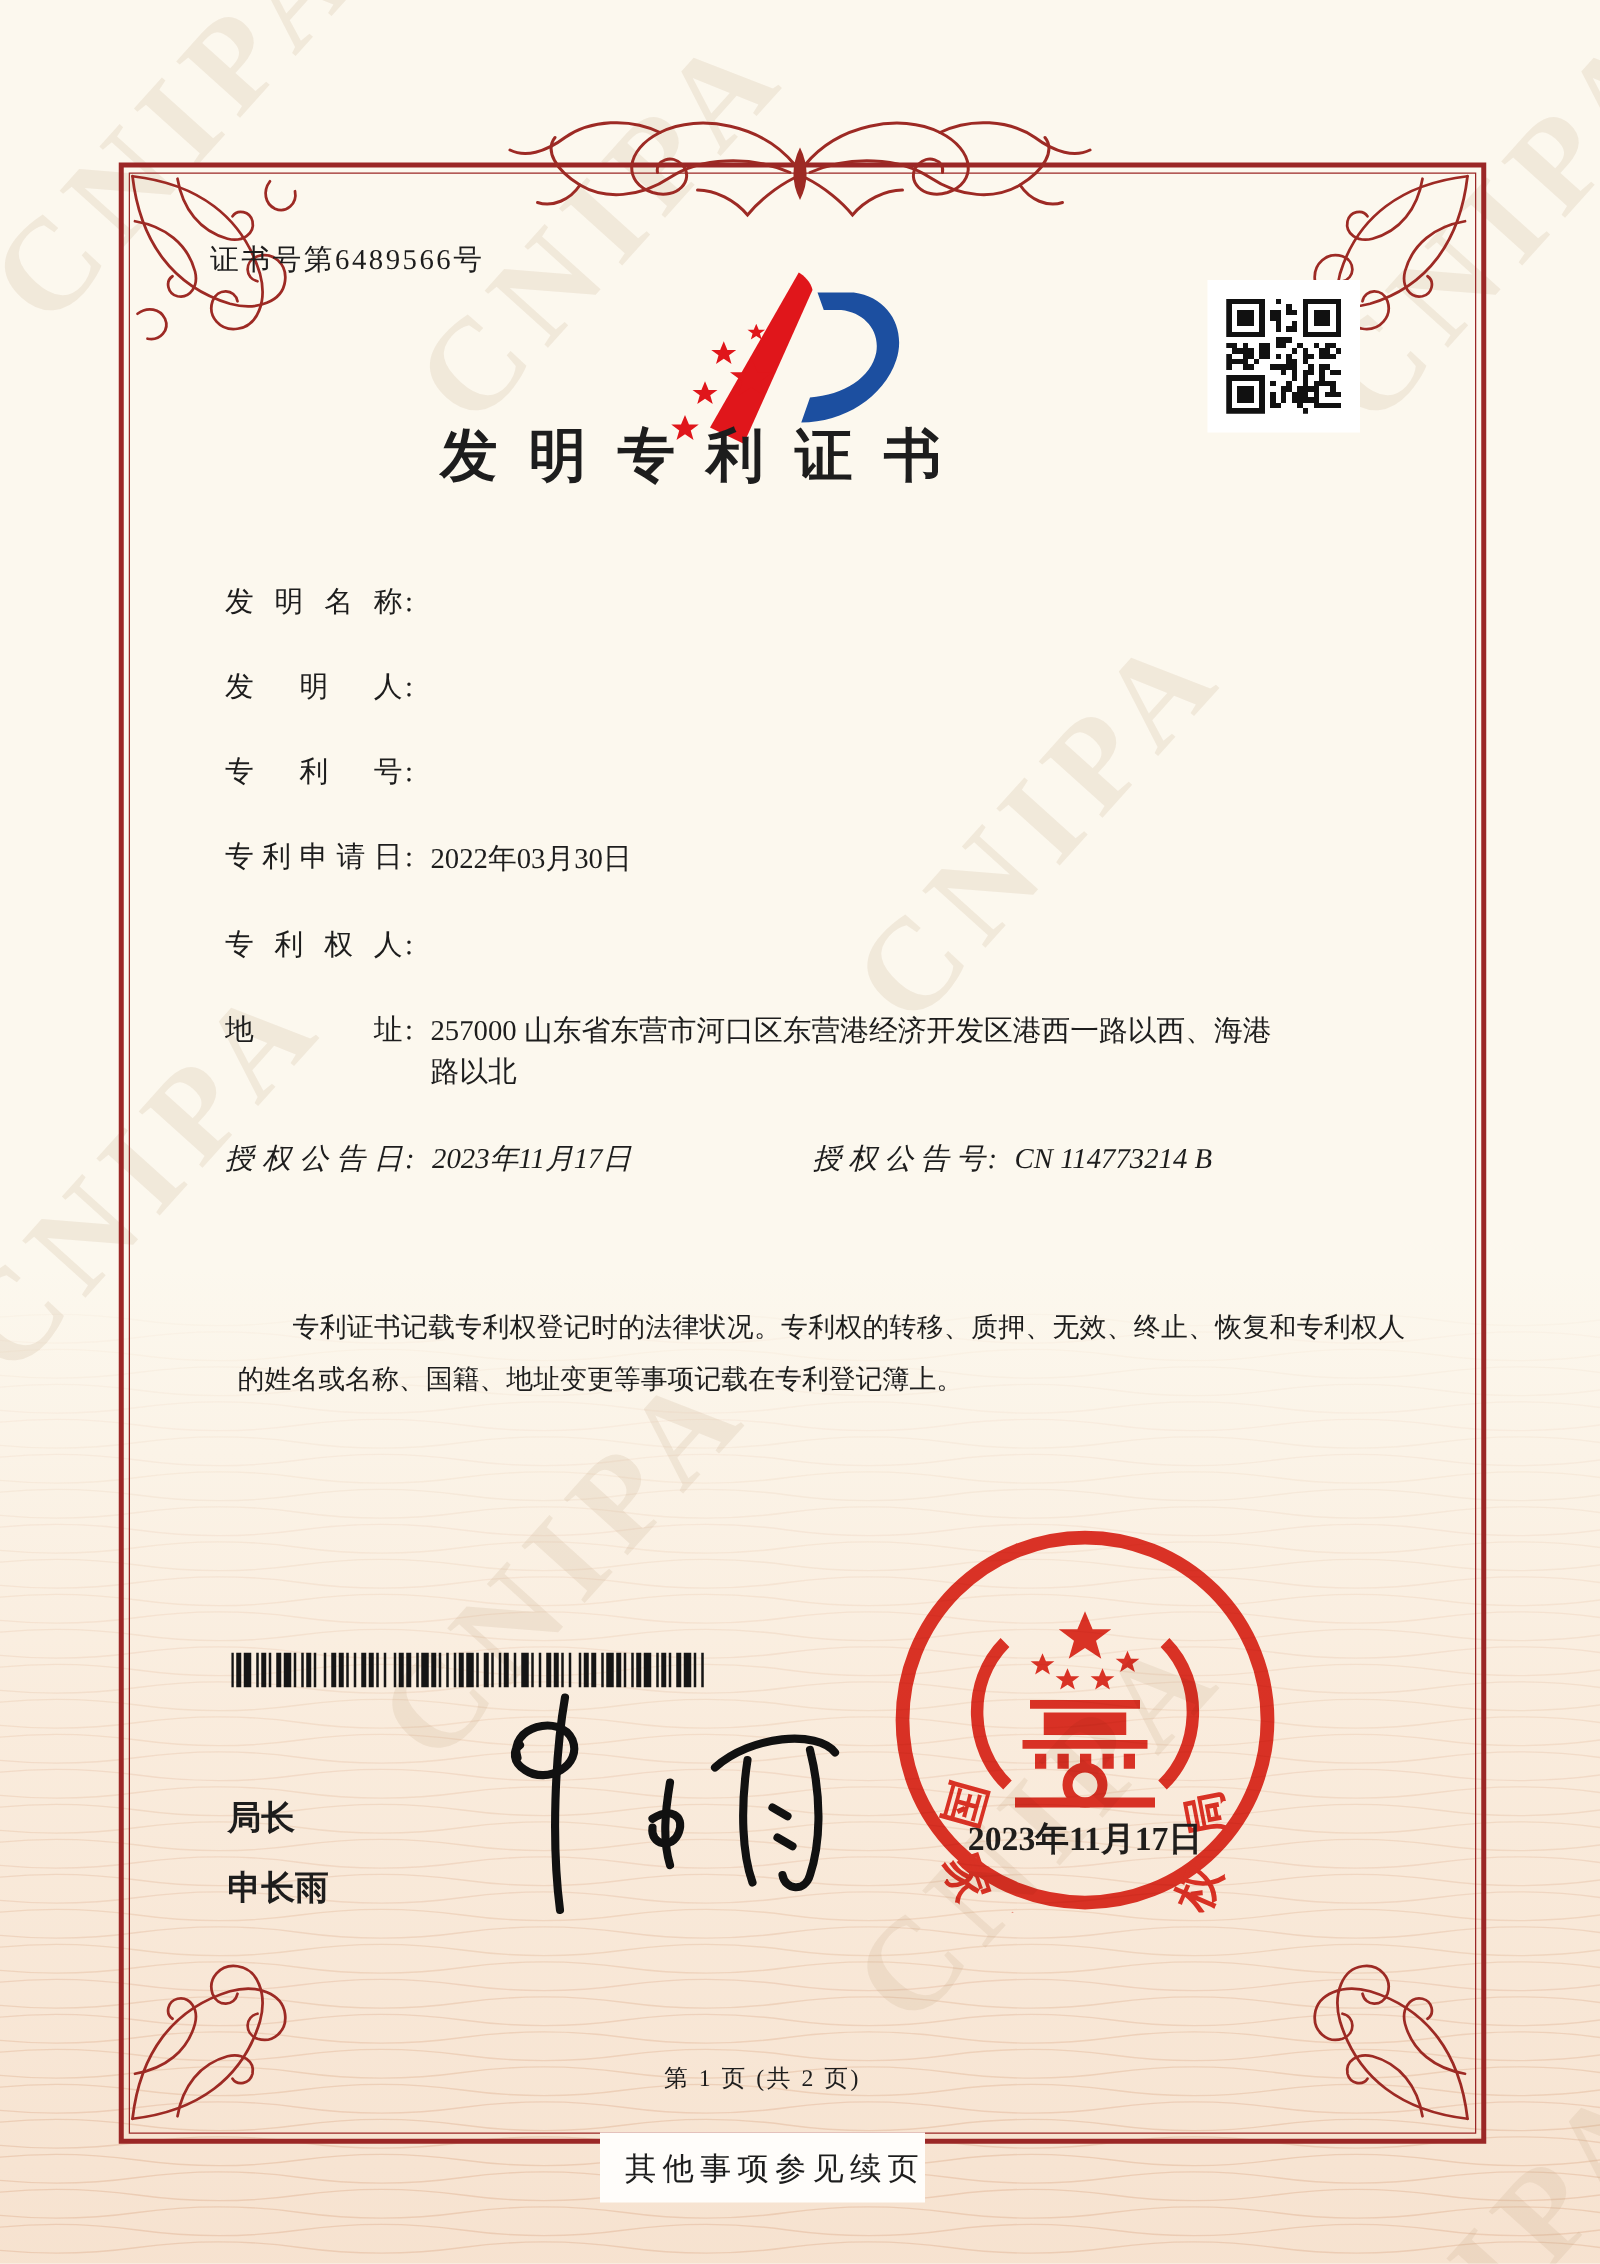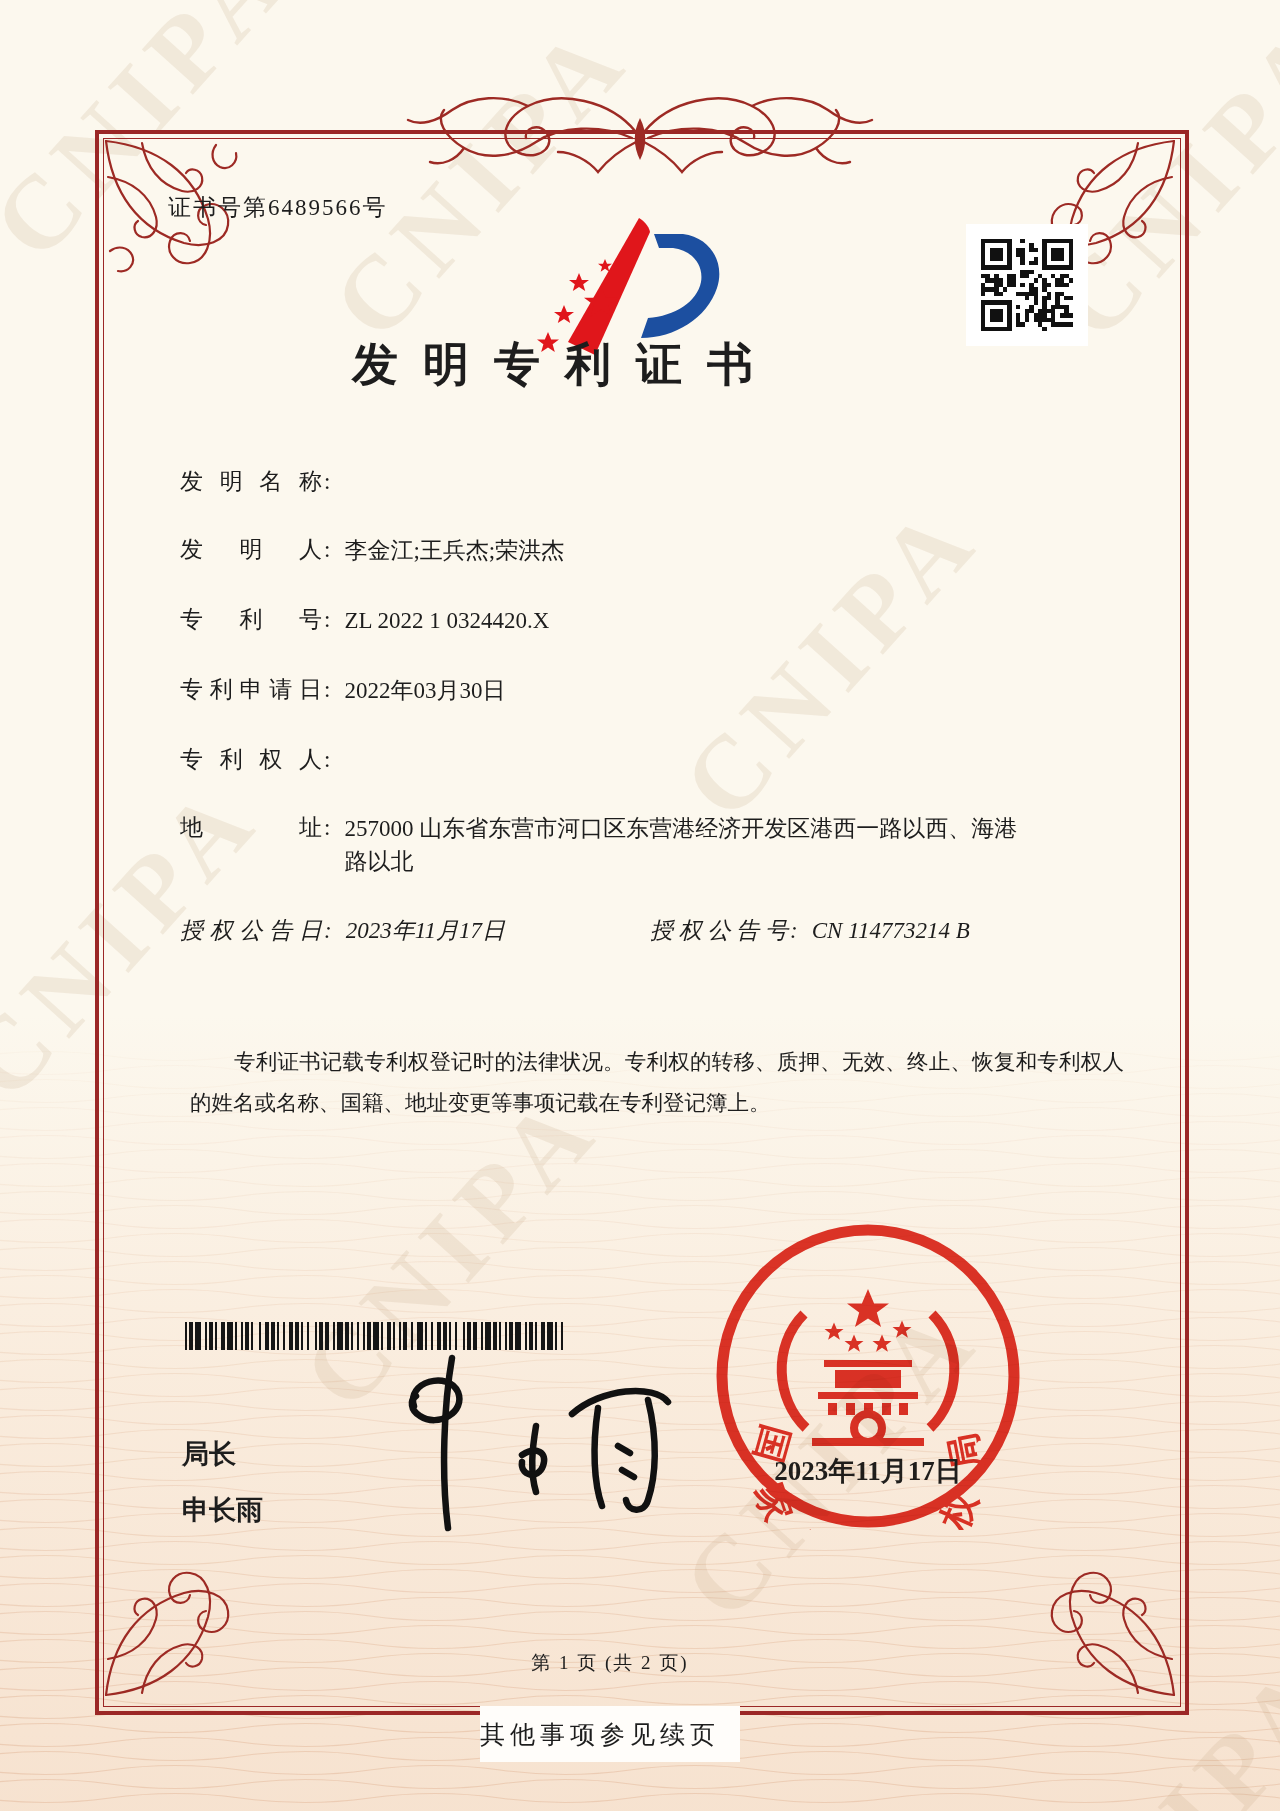--- a/index.html
+++ b/index.html
@@ -46,21 +46,21 @@
   #sigtitle{left:182px;top:1436px;font-size:27px;font-weight:bold;z-index:4;
             font-family:"Liberation Sans","DejaVu Sans",sans-serif;}
   #signame{left:182px;top:1492px;font-size:27px;font-weight:bold;z-index:4;
            font-family:"Liberation Sans","DejaVu Sans",sans-serif;}
   #sigsvg{left:386px;top:1352px;z-index:4;}
   
   #seal{left:714px;top:1222px;z-index:5;mix-blend-mode:multiply;}
   
   #pagenum{left:0;top:1650px;width:1220px;text-align:center;font-size:19px;z-index:4;letter-spacing:2px;}
   #footbox{left:480px;top:1706px;width:260px;height:56px;background:#fffdfa;z-index:6;
-           display:flex;align-items:center;justify-content:flex-start;}
+           display:flex;align-items:center;justify-content:flex-end;}
   #footbox span{font-size:25px;letter-spacing:5px;}
 </style>
 </head>
 <body>
 
 <div id="tint" class="abs"></div>
 <svg id="waves" class="abs" width="1280" height="760">
     <path d="M -20 6 q 65 -9 130 0 q 65 9 130 0 q 65 -9 130 0 q 65 9 130 0 q 65 -9 130 0 q 65 9 130 0 q 65 -9 130 0 q 65 9 130 0 q 65 -9 130 0 q 65 9 130 0 q 65 -9 130 0" fill="none" stroke="#e3b99c" stroke-width="1.1" opacity="0.060"></path>
     <path d="M -20 20 q 65 9 130 0 q 65 -9 130 0 q 65 9 130 0 q 65 -9 130 0 q 65 9 130 0 q 65 -9 130 0 q 65 9 130 0 q 65 -9 130 0 q 65 9 130 0 q 65 -9 130 0 q 65 9 130 0" fill="none" stroke="#e3b99c" stroke-width="1.1" opacity="0.070"></path>
     <path d="M -20 34 q 65 -9 130 0 q 65 9 130 0 q 65 -9 130 0 q 65 9 130 0 q 65 -9 130 0 q 65 9 130 0 q 65 -9 130 0 q 65 9 130 0 q 65 -9 130 0 q 65 9 130 0 q 65 -9 130 0" fill="none" stroke="#e3b99c" stroke-width="1.1" opacity="0.080"></path>
@@ -334,26 +334,24 @@
 <div id="title" class="abs">发明专利证书</div>
 
 <div id="fields" class="abs">
   <div class="frow">
     <span class="flabel">发明名称</span>
       <span class="fcolon">:</span>
   </div>
   <div class="frow">
     <span class="flabel">发明人</span>
       <span class="fcolon">:</span>
-    <span class="fvalue">李金江;王兵杰;荣洪杰</span>
   </div>
   <div class="frow">
     <span class="flabel">专利号</span>
       <span class="fcolon">:</span>
-    <span class="fvalue">ZL 2022 1 0324420.X</span>
   </div>
   <div class="frow">
     <span class="flabel">专利申请日</span>
       <span class="fcolon">:</span>
     <span class="fvalue">2022年03月30日</span>
   </div>
   <div class="frow">
     <span class="flabel">专利权人</span>
       <span class="fcolon">:</span>
   </div>

